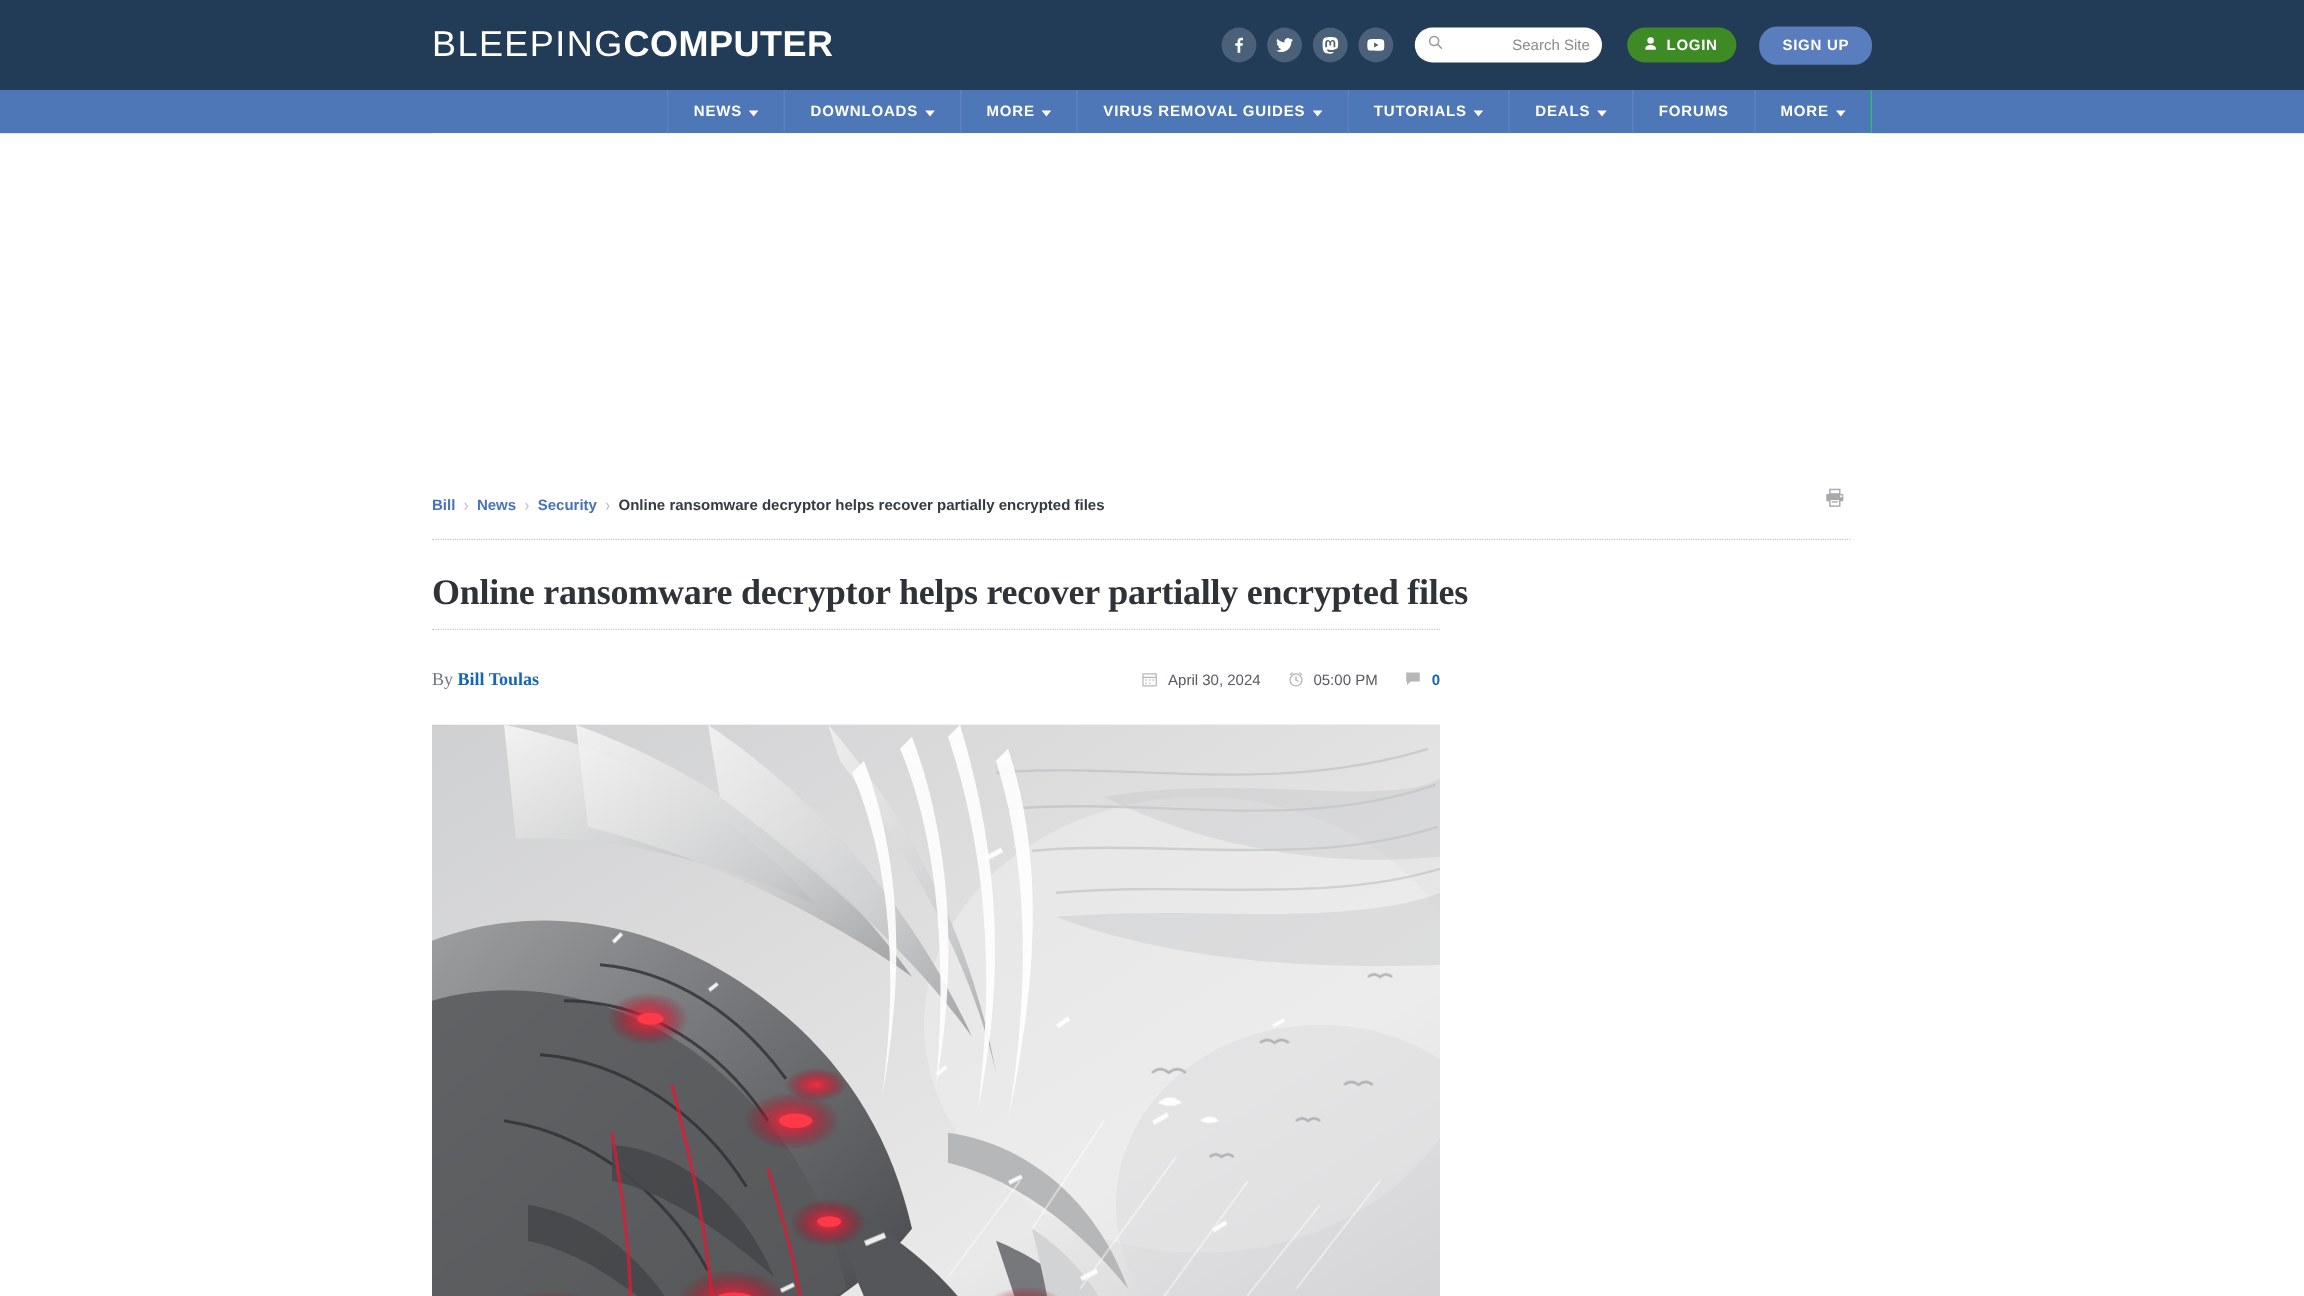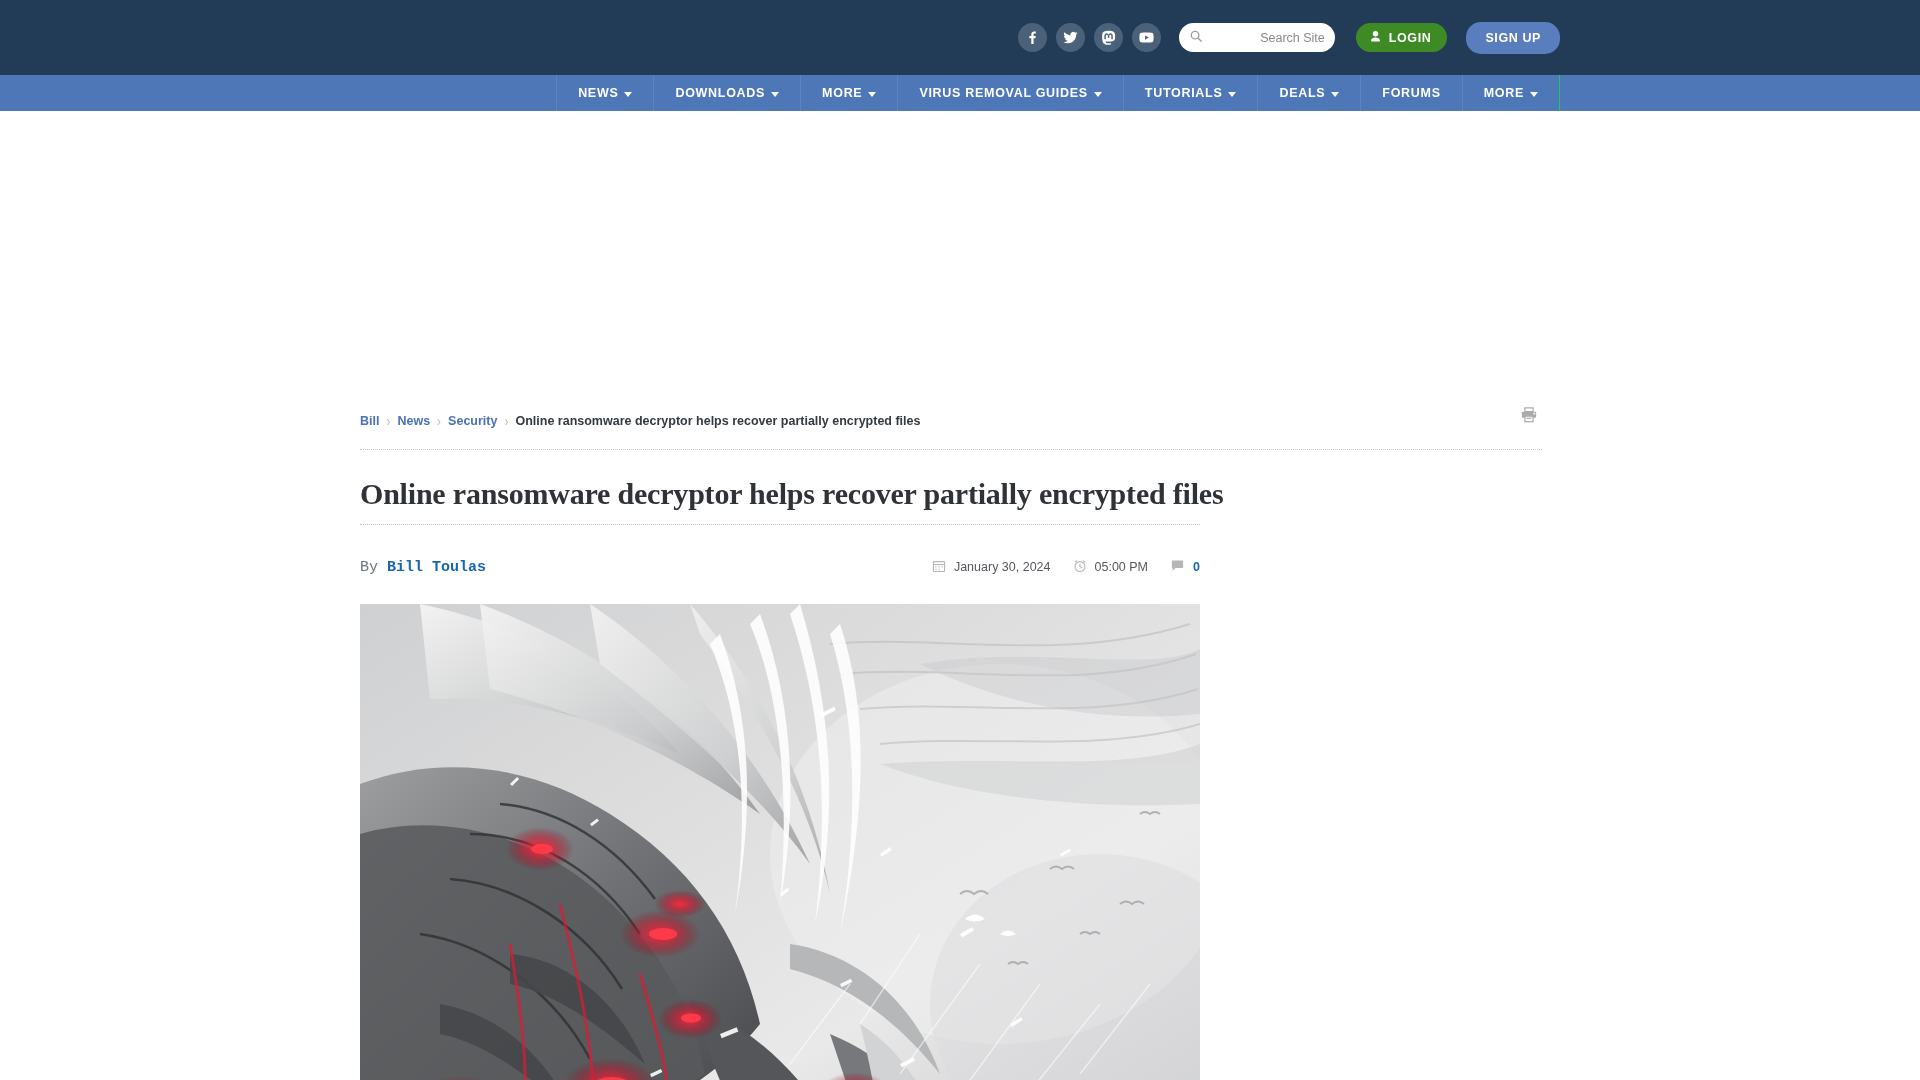--- a/index.html
+++ b/index.html
@@ -199,21 +199,21 @@
   .byline-row {
     display: flex;
     align-items: center;
     margin-top: 33px;
     width: 840px;
     position: relative;
   }
   .byline {
     font-size: 15px;
     color: #6c757d;
-    font-family: Liberation Mono, monospace;
+    font-family: Liberation Serif, serif;
   }
   .byline .author {
     color: #1667b1;
     font-weight: 700;
     cursor: pointer;
   }
   .meta-group {
     margin-left: auto;
     display: flex;
     align-items: center;
@@ -238,20 +238,23 @@
     background: #b9b9ba;
   }
   .art-svg { display: block; width: 840px; height: 520px; }
 </style>
 </head>
 <body>
 
 <div class="top-header">
   <div class="header-inner">
 
+    <div class="logo">
+      <span class="light">BLEEPING</span><span class="bold">COMPUTER</span>
+    </div>
 
     <div class="header-right">
 
       <div class="social-group">
         <div class="social-btn">
           <svg width="17" height="17" viewBox="0 0 24 24">
               <path fill="#fff" d="M13.5 21v-8h2.7l.4-3.1h-3.1V7.9c0-.9.25-1.5 1.55-1.5h1.65V3.6c-.29-.04-1.27-.12-2.4-.12-2.38 0-4 1.45-4 4.11V9.9H7.6V13h2.7v8z"></path>
             </svg>
         </div>
         <div class="social-btn">
@@ -378,21 +381,21 @@
           <svg width="14" height="14" viewBox="0 0 24 24">
             <rect x="2.5" y="4.5" width="19" height="17" rx="1" fill="none" stroke="#b4b6b8" stroke-width="1.8"></rect>
             <line x1="2.5" y1="9.5" x2="21.5" y2="9.5" stroke="#b4b6b8" stroke-width="1.8"></line>
             <rect x="5.5" y="12" width="2.5" height="2.5" fill="#cdced0"></rect>
             <rect x="10.8" y="12" width="2.5" height="2.5" fill="#cdced0"></rect>
             <rect x="16" y="12" width="2.5" height="2.5" fill="#cdced0"></rect>
             <rect x="5.5" y="16.5" width="2.5" height="2.5" fill="#cdced0"></rect>
             <rect x="10.8" y="16.5" width="2.5" height="2.5" fill="#cdced0"></rect>
           </svg>
         </span>
-        <span>January 30, 2024</span>
+        <span>April 30, 2024</span>
       </div>
 
       <div class="meta-item">
         <span>
           <svg width="14" height="14" viewBox="0 0 24 24">
             <circle cx="12" cy="13" r="8.5" fill="none" stroke="#b4b6b8" stroke-width="1.8"></circle>
             <line x1="12" y1="8.5" x2="12" y2="13" stroke="#b4b6b8" stroke-width="1.8" stroke-linecap="round"></line>
             <line x1="12" y1="13" x2="15" y2="15" stroke="#b4b6b8" stroke-width="1.8" stroke-linecap="round"></line>
             <line x1="6.5" y1="3.2" x2="4" y2="5.5" stroke="#b4b6b8" stroke-width="1.8" stroke-linecap="round"></line>
             <line x1="17.5" y1="3.2" x2="20" y2="5.5" stroke="#b4b6b8" stroke-width="1.8" stroke-linecap="round"></line>

